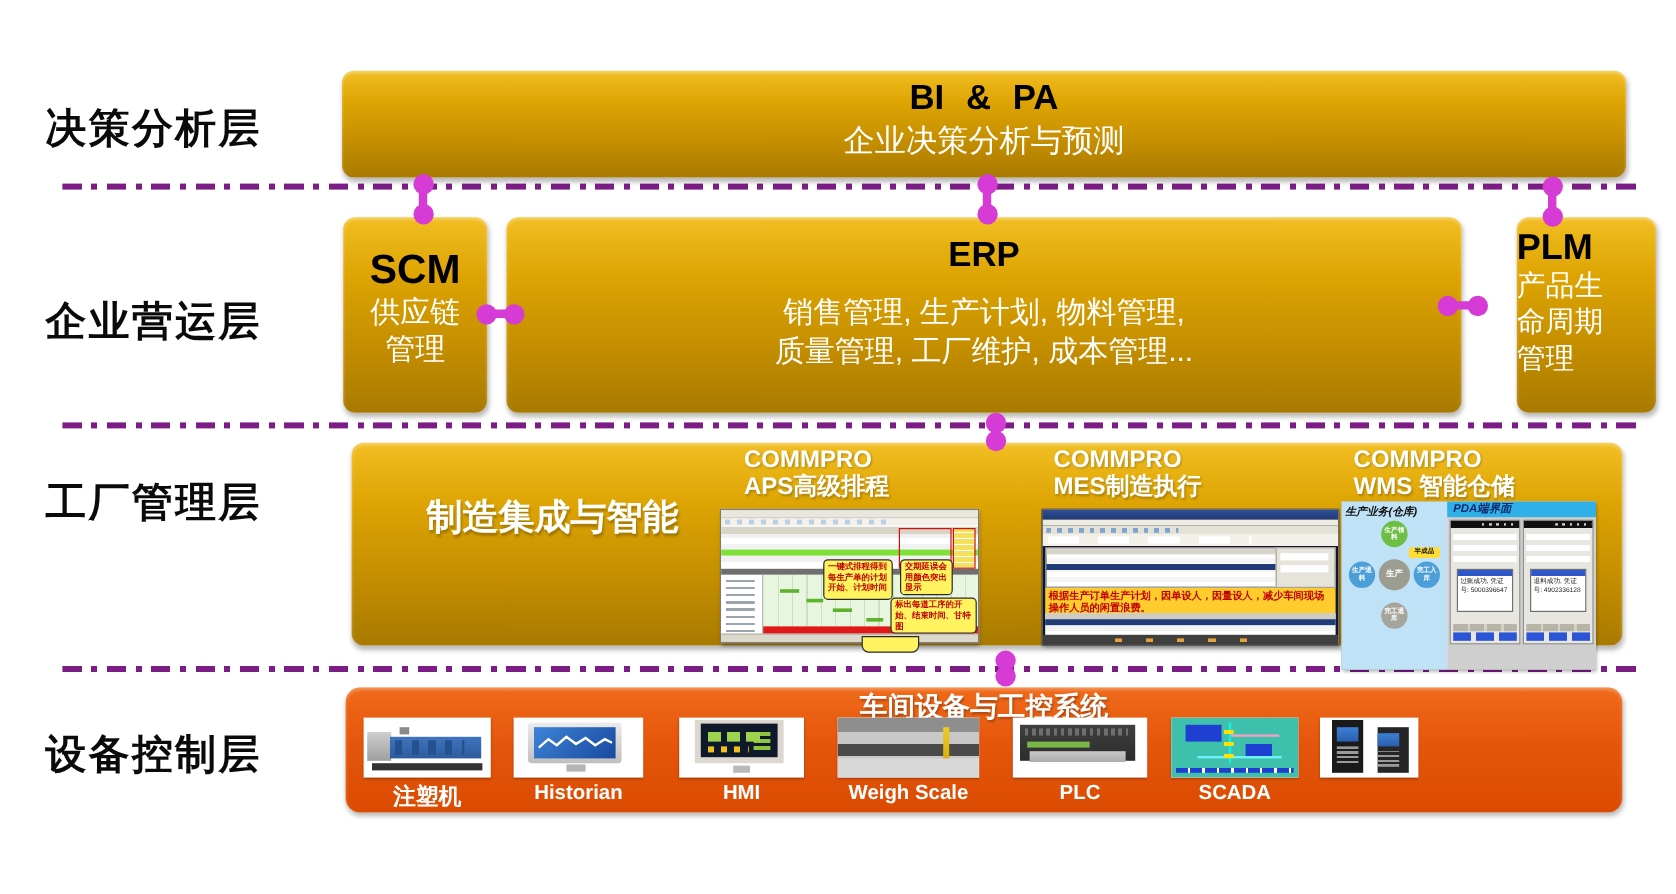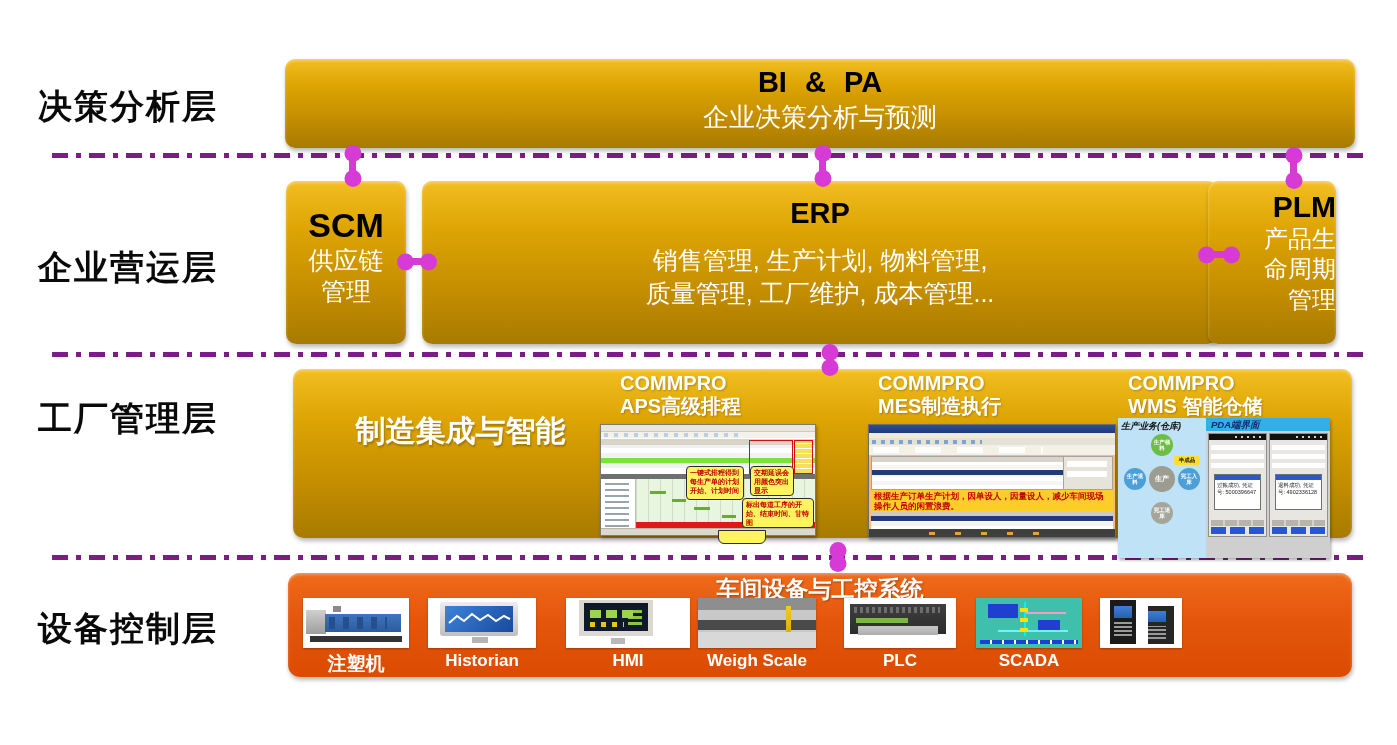--- a/index.html
+++ b/index.html
@@ -26,21 +26,21 @@
   .bi-sub{font-size:26px;color:#fff;margin-top:1px;}
 
   .box-scm{left:286px;top:181px;width:120px;height:163px;text-align:center;}
   .scm-title{margin-top:25px;font-size:34px;font-weight:800;color:#000;}
   .white-line{font-size:25px;color:#fff;line-height:1.25;}
 
   .box-erp{left:422px;top:181px;width:796px;height:163px;text-align:center;}
   .erp-title{margin-top:16px;font-size:29px;font-weight:800;color:#000;}
   .erp-body{margin-top:14px;font-size:25px;color:#fff;line-height:1.3;}
 
-  .box-plm{left:1208px;top:181px;width:128px;height:163px;text-align:right;}
+  .box-plm{left:1264px;top:181px;width:116px;height:163px;text-align:left;}
   .plm-title{margin-top:9px;font-size:30px;font-weight:800;color:#000;}
   .plm-line{font-size:24px;color:#fff;line-height:1.27;}
 
   .box-mii{left:293px;top:369px;width:1059px;height:169px;}
   .mii-text{position:absolute;left:0;top:36px;width:335px;text-align:center;color:#fff;}
   .mii-title{font-size:38px;font-weight:800;text-shadow:1px 2px 2px rgba(0,0,0,.25);}
   .mii-sub{font-size:30px;font-weight:800;margin-top:6px;text-shadow:1px 2px 2px rgba(0,0,0,.25);}
 
   .prod-label{position:absolute;z-index:4;color:#fff;font-size:20px;font-weight:800;line-height:1.15;text-shadow:1px 1px 2px rgba(0,0,0,.25);white-space:pre-line;}
   .lbl-aps{left:620px;top:372px;}
@@ -84,21 +84,21 @@
   .aps-status{left:0;bottom:0;right:0;height:6px;background:#DDD8CC;border-top:1px solid #b9b4a8;}
   .callout{z-index:7;background:#FFF45F;border:1px solid #2a2a2a;border-radius:4px;color:#C00000;
     font-size:7px;font-weight:700;line-height:1.25;padding:2px 3px;box-sizing:border-box;}
   .aps-c1{left:86px;top:42px;width:58px;height:34px;}
   .aps-c2{left:150px;top:42px;width:44px;height:30px;}
   .aps-c3{left:142px;top:74px;width:72px;height:30px;}
   .aps-tail{left:118px;top:106px;width:46px;height:12px;background:#FFF45F;border:1px solid #2a2a2a;border-radius:0 0 6px 6px;}
 
   
   .mes{left:868px;top:424px;width:248px;height:114px;}
-  .mes-win{left:0;top:0;right:0;bottom:0;background:#fdba74;border:1px solid #6f6f6f;box-shadow:1px 2px 3px rgba(0,0,0,.35);}
+  .mes-win{left:0;top:0;right:0;bottom:0;background:#0f172a;border:1px solid #6f6f6f;box-shadow:1px 2px 3px rgba(0,0,0,.35);}
   .mes-title{left:0;top:0;right:0;height:8px;background:linear-gradient(180deg,#2F4F93,#1E3A75);}
   .mes-menu{left:0;top:8px;right:0;height:5px;background:#EDEAE0;}
   .mes-toolbar{left:0;top:13px;right:0;height:7px;background:#E4E1D6;
     background-image:repeating-linear-gradient(90deg,#7FA3D0 0 4px,transparent 4px 9px);background-size:110px 4px;background-position:3px 2px;background-repeat:no-repeat;}
   .mes-filter{left:0;top:20px;right:0;height:10px;background:#F2F0E8;
     background-image:repeating-linear-gradient(90deg,#fff 0 26px,#F2F0E8 26px 42px);background-size:170px 6px;background-position:4px 2px;background-repeat:no-repeat;}
   .mes-grid{left:2px;top:31px;width:192px;height:32px;border:1px solid #a9a49a;
     background:repeating-linear-gradient(0deg,#fff 0 4px,#F5F5F5 4px 8px);}
   .mes-ghead{left:0;top:0;right:0;height:5px;background:#D8D4CA;}
   .mes-sel{left:0;top:13px;right:0;height:5px;background:#1F3C78;}
@@ -363,21 +363,21 @@
           <div class="h-screen"></div>
           <div class="h-stand"></div>
           <svg width="64" height="22" viewBox="0 0 64 22">
             <polyline points="2,15 10,8 17,13 25,6 33,12 41,7 49,13 57,8 63,11" fill="none" stroke="#ffffff" stroke-width="2"></polyline>
           </svg>
         </div>
       </div>
       <div class="equip-label">Historian</div>
     </div>
 
-    <div class="equip-tile" style="left:278px;width:124px">
+    <div class="equip-tile" style="left:278px;width:104px">
       <div class="equip-img">
           <div class="devicon ic-hmi"></div>
         </div>
       <div class="equip-label">HMI</div>
     </div>
 
     <div class="equip-tile" style="left:410px;width:118px">
       <div class="equip-img">
           <div class="devicon ic-weigh"></div>
         </div>

